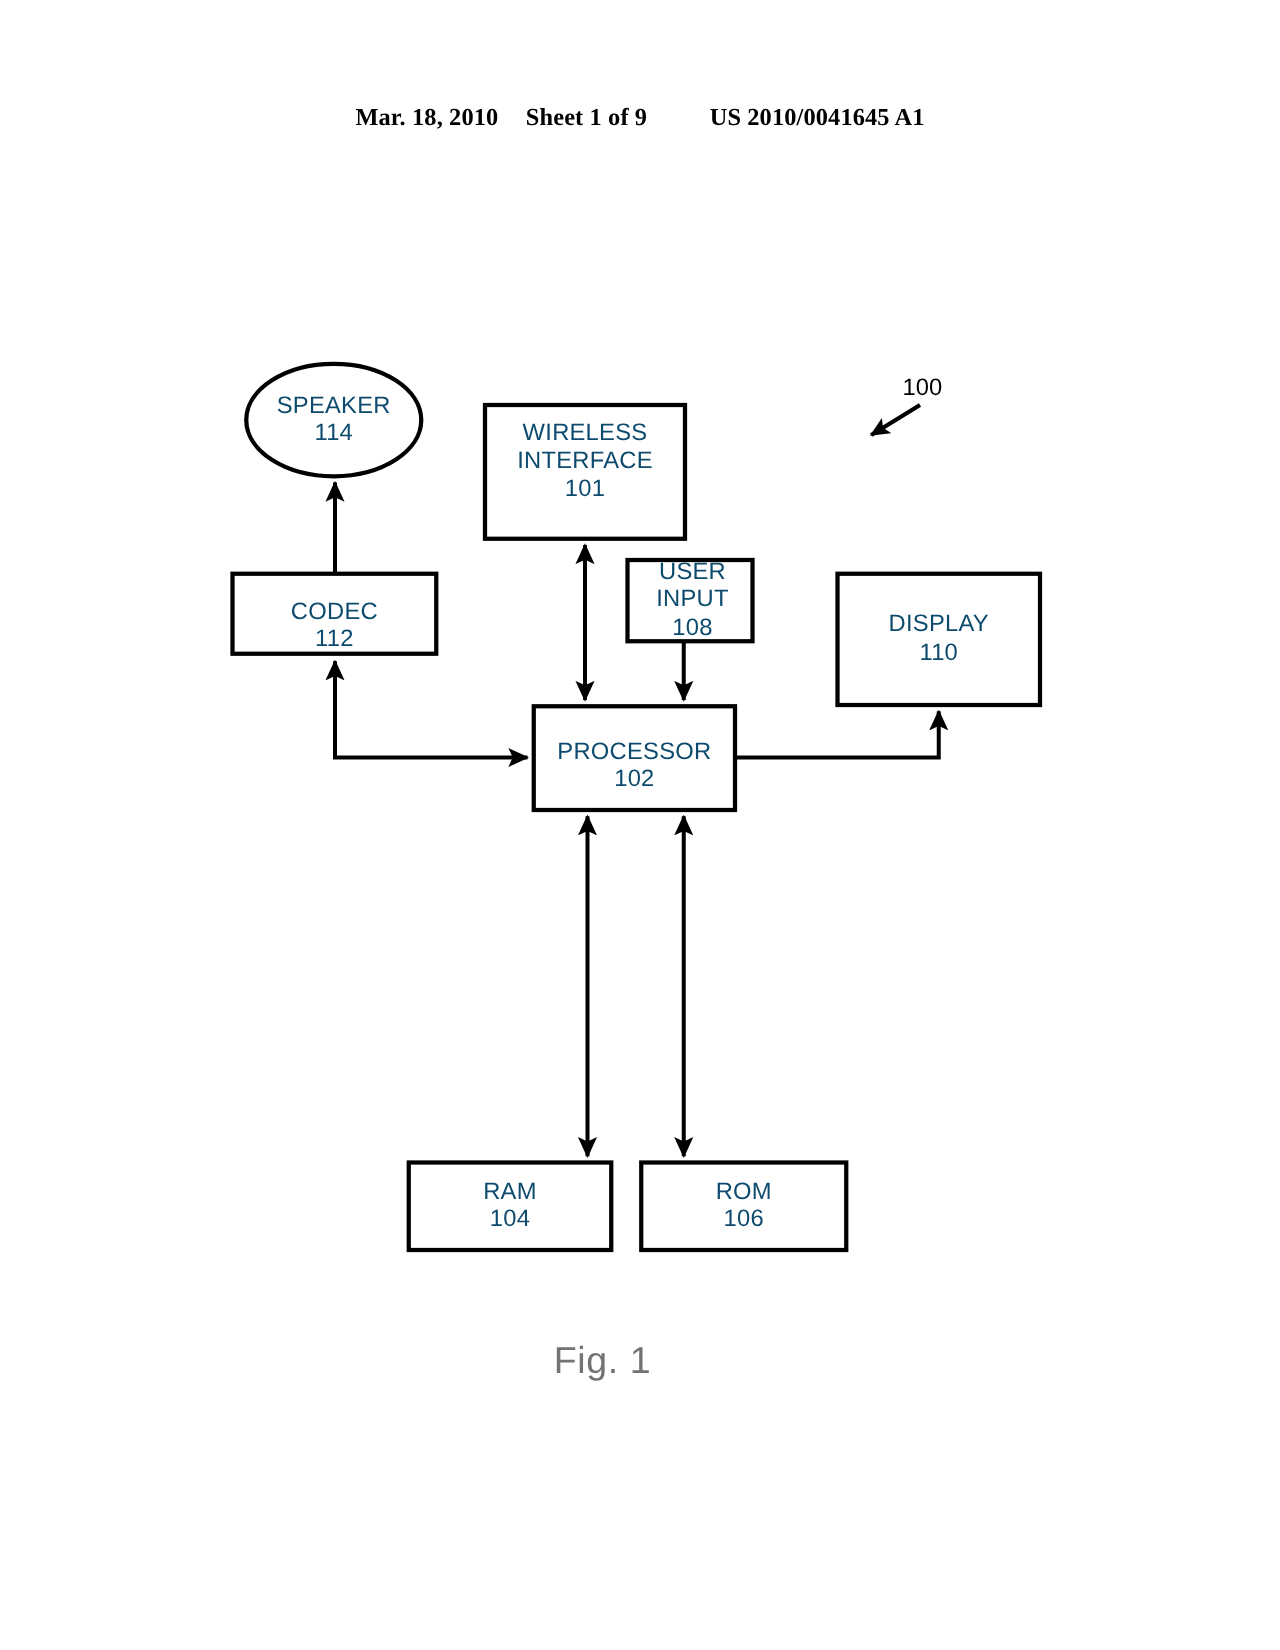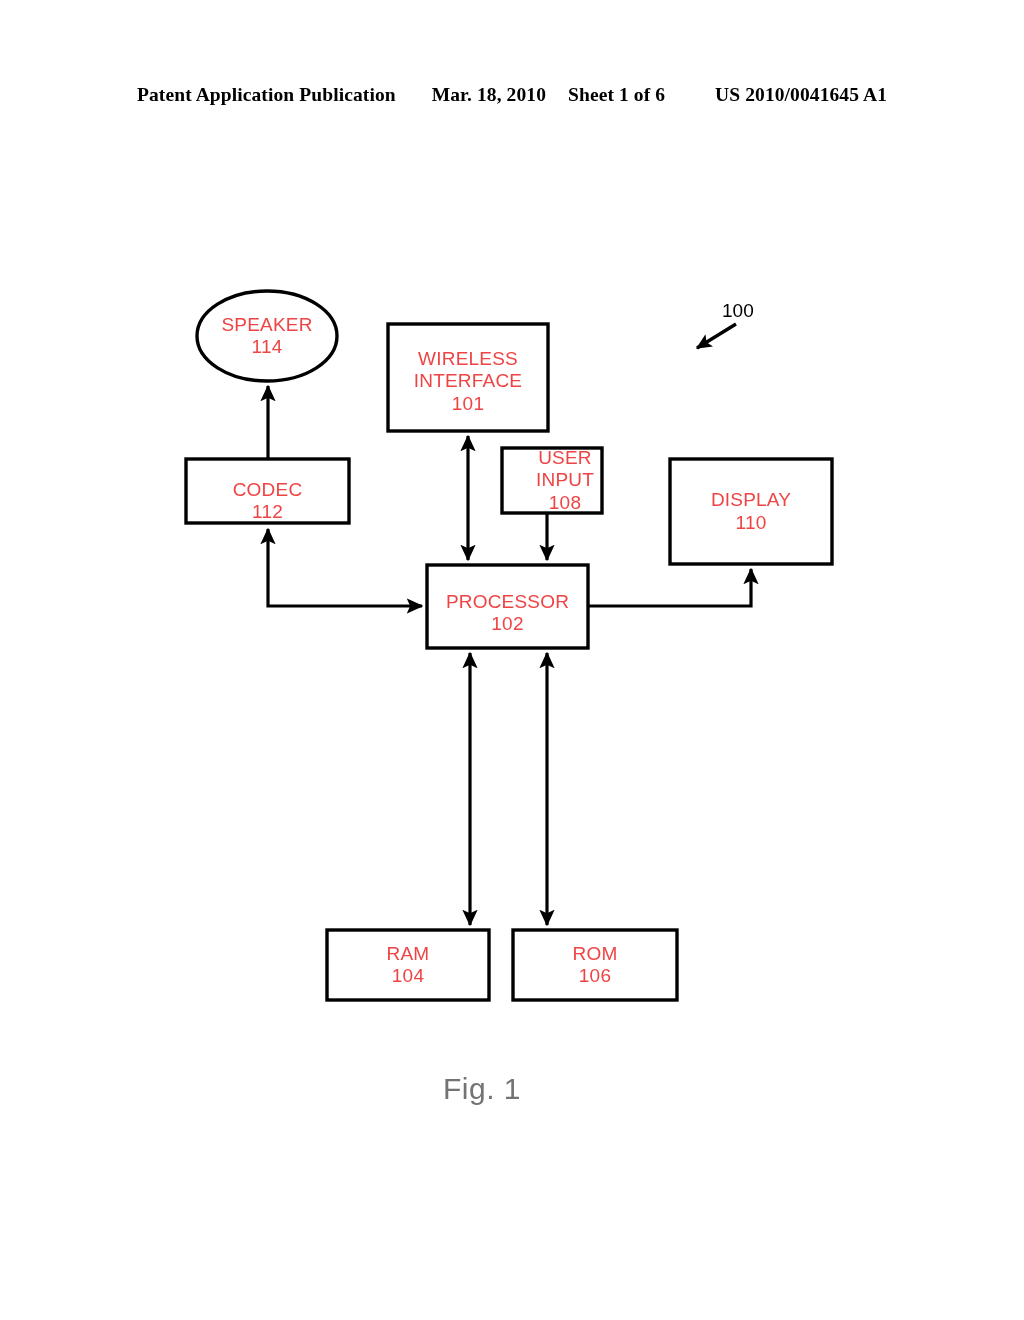--- a/index.html
+++ b/index.html
@@ -53,21 +53,21 @@
     position: absolute;
     box-sizing: border-box;
     display: flex;
     flex-direction: column;
     align-items: center;
     justify-content: center;
     text-align: center;
     font-family: "Liberation Sans", sans-serif;
     font-size: 19px;
     line-height: 1.17;
-    color: #ef4444;
+    color: #0c4a6e;
     background: transparent;
     letter-spacing: 0.2px;
   }
   .node .ln { display: block; white-space: nowrap; }
 
   .ref-label {
     position: absolute;
     font-family: "Liberation Sans", sans-serif;
     font-size: 19px;
     color: #000;
@@ -79,23 +79,22 @@
     font-size: 30px;
     color: #737373;
     letter-spacing: 0.5px;
     white-space: nowrap;
   }
 </style>
 </head>
 <body>
 
 <div class="page-header">
-  <span class="hdr-pub">Patent Application Publication</span>
   <span class="hdr-date">Mar. 18, 2010</span>
-  <span class="hdr-sheet">Sheet 1 of 6</span>
+  <span class="hdr-sheet">Sheet 1 of 9</span>
   <span class="hdr-num">US 2010/0041645 A1</span>
 </div>
 
 <svg id="figure-canvas" viewBox="0 0 1024 1320" xmlns="http://www.w3.org/2000/svg">
   <defs>
     <marker id="ah" viewBox="0 0 10 10" refX="9.2" refY="5" markerWidth="5.2" markerHeight="5.2" orient="auto-start-reverse">
       <path d="M 0 0.4 L 10 5 L 0 9.6 L 2.1 5 Z" fill="#000"></path>
     </marker>
     <marker id="ahs" viewBox="0 0 10 10" refX="9.2" refY="5" markerWidth="4.6" markerHeight="4.6" orient="auto-start-reverse">
       <path d="M 0 0.4 L 10 5 L 0 9.6 L 2.1 5 Z" fill="#000"></path>
@@ -136,32 +135,32 @@
 
     <line x1="736" y1="324" x2="697" y2="348" stroke-width="3.4" marker-end="url(#ahs)"></line>
   </g>
 </svg>
 
 <div class="node" style="left:197px; top:291px; width:140px; height:90px;">
   <span class="ln">SPEAKER</span>
   <span class="ln">114</span>
 </div>
 
-<div class="node" style="left:388px; top:328px; width:160px; height:107px;">
+<div class="node" style="left:388px; top:316px; width:160px; height:107px;">
   <span class="ln">WIRELESS</span>
   <span class="ln">INTERFACE</span>
   <span class="ln">101</span>
 </div>
 
 <div class="node" style="left:186px; top:459px; width:163px; height:64px;justify-content:flex-end;">
   <span class="ln">CODEC</span>
   <span class="ln">112</span>
 </div>
 
-<div class="node" style="left:502px; top:448px; width:100px; height:65px;padding-left:26px;">
+<div class="node" style="left:491px; top:448px; width:100px; height:65px;padding-left:26px;">
   <span class="ln">USER</span>
   <span class="ln">INPUT</span>
   <span class="ln">108</span>
 </div>
 
 <div class="node" style="left:670px; top:459px; width:162px; height:105px;text-align:center;">
   <span class="ln">DISPLAY</span>
   <span class="ln">110</span>
 </div>
 

